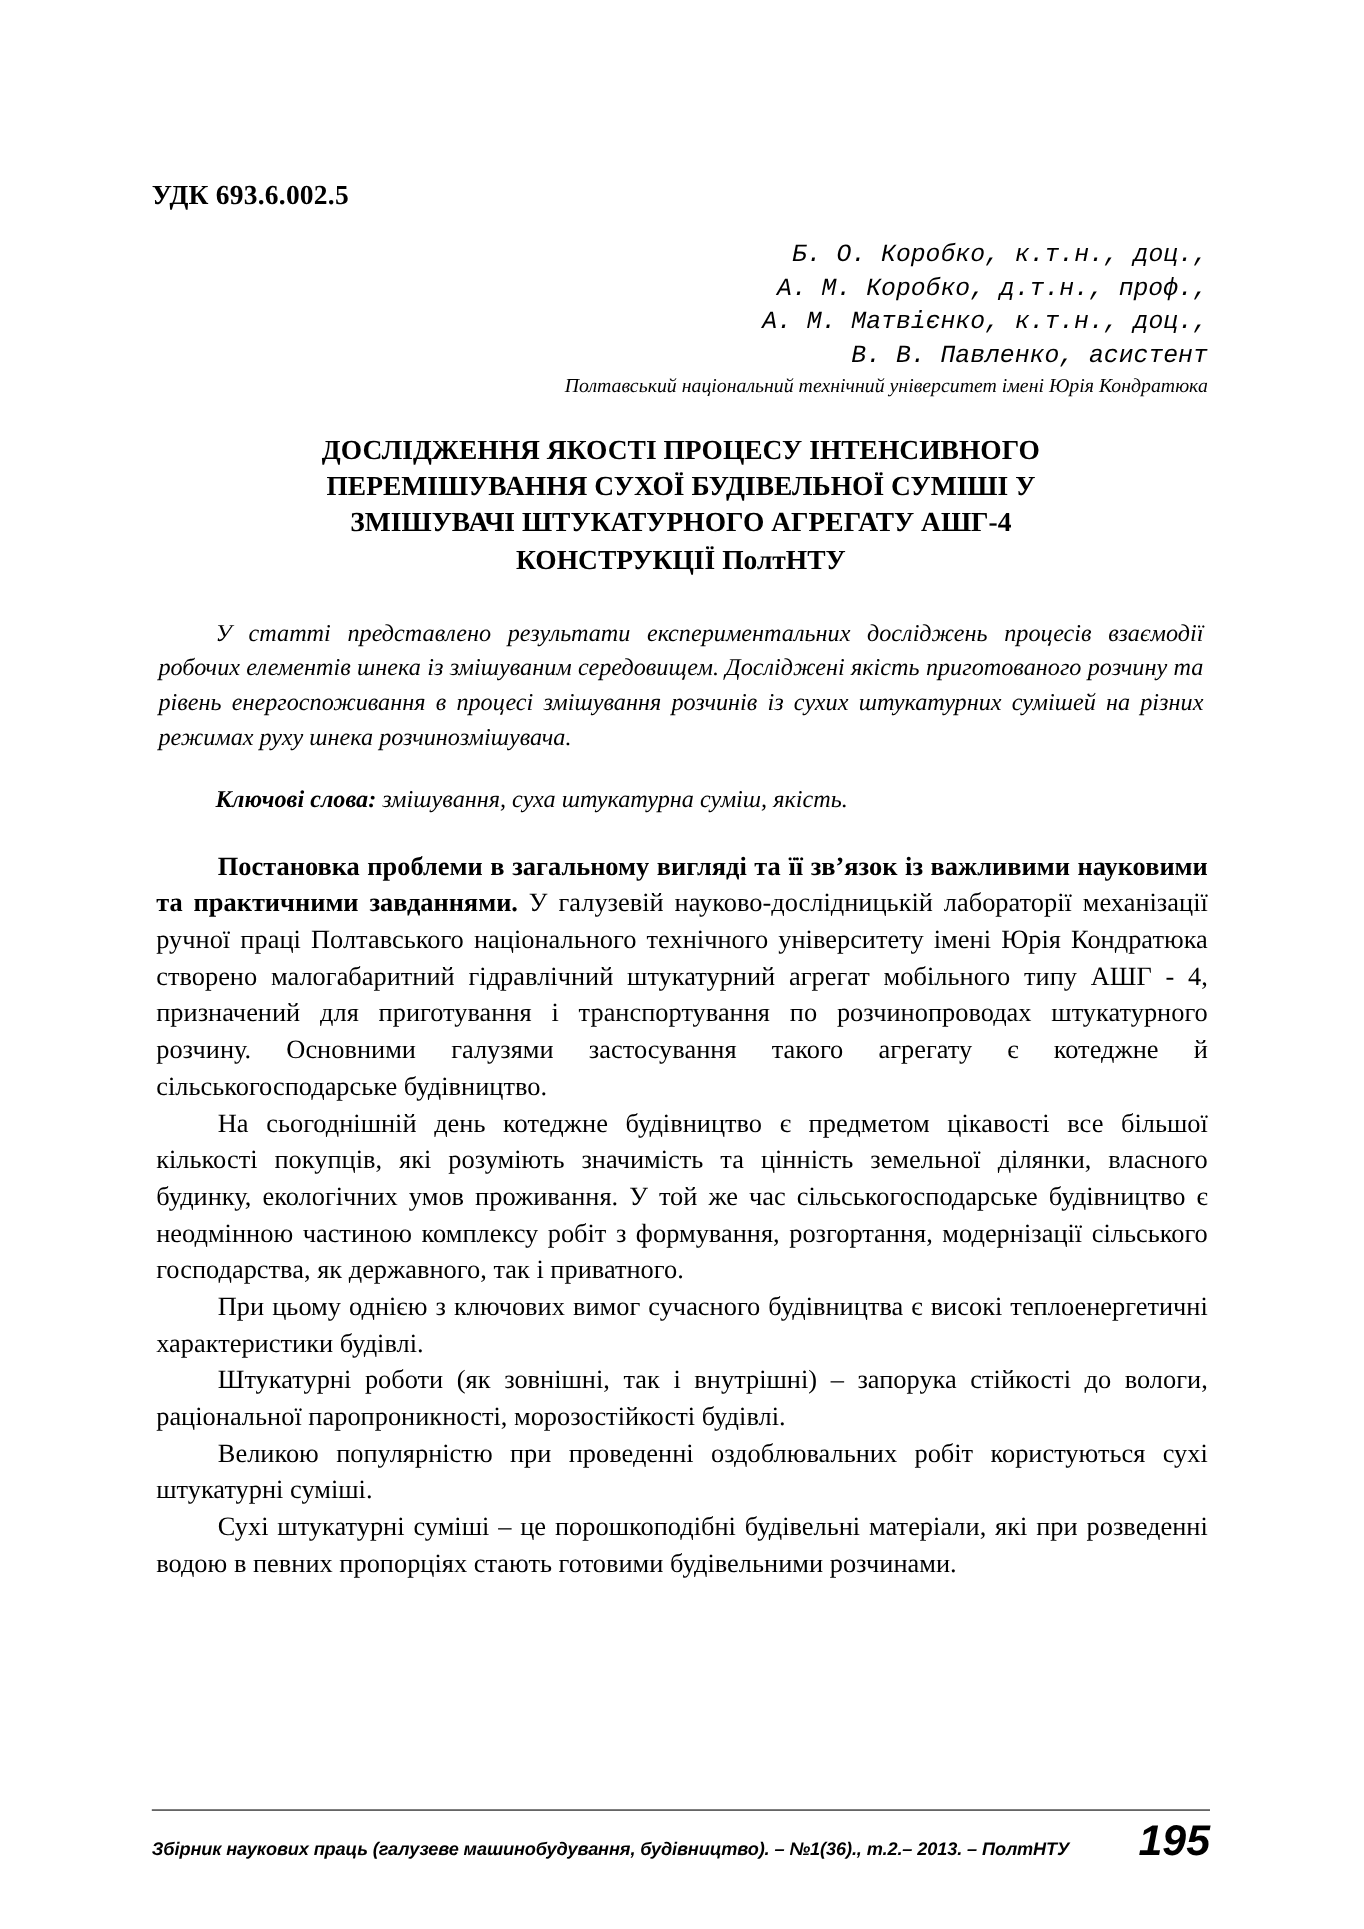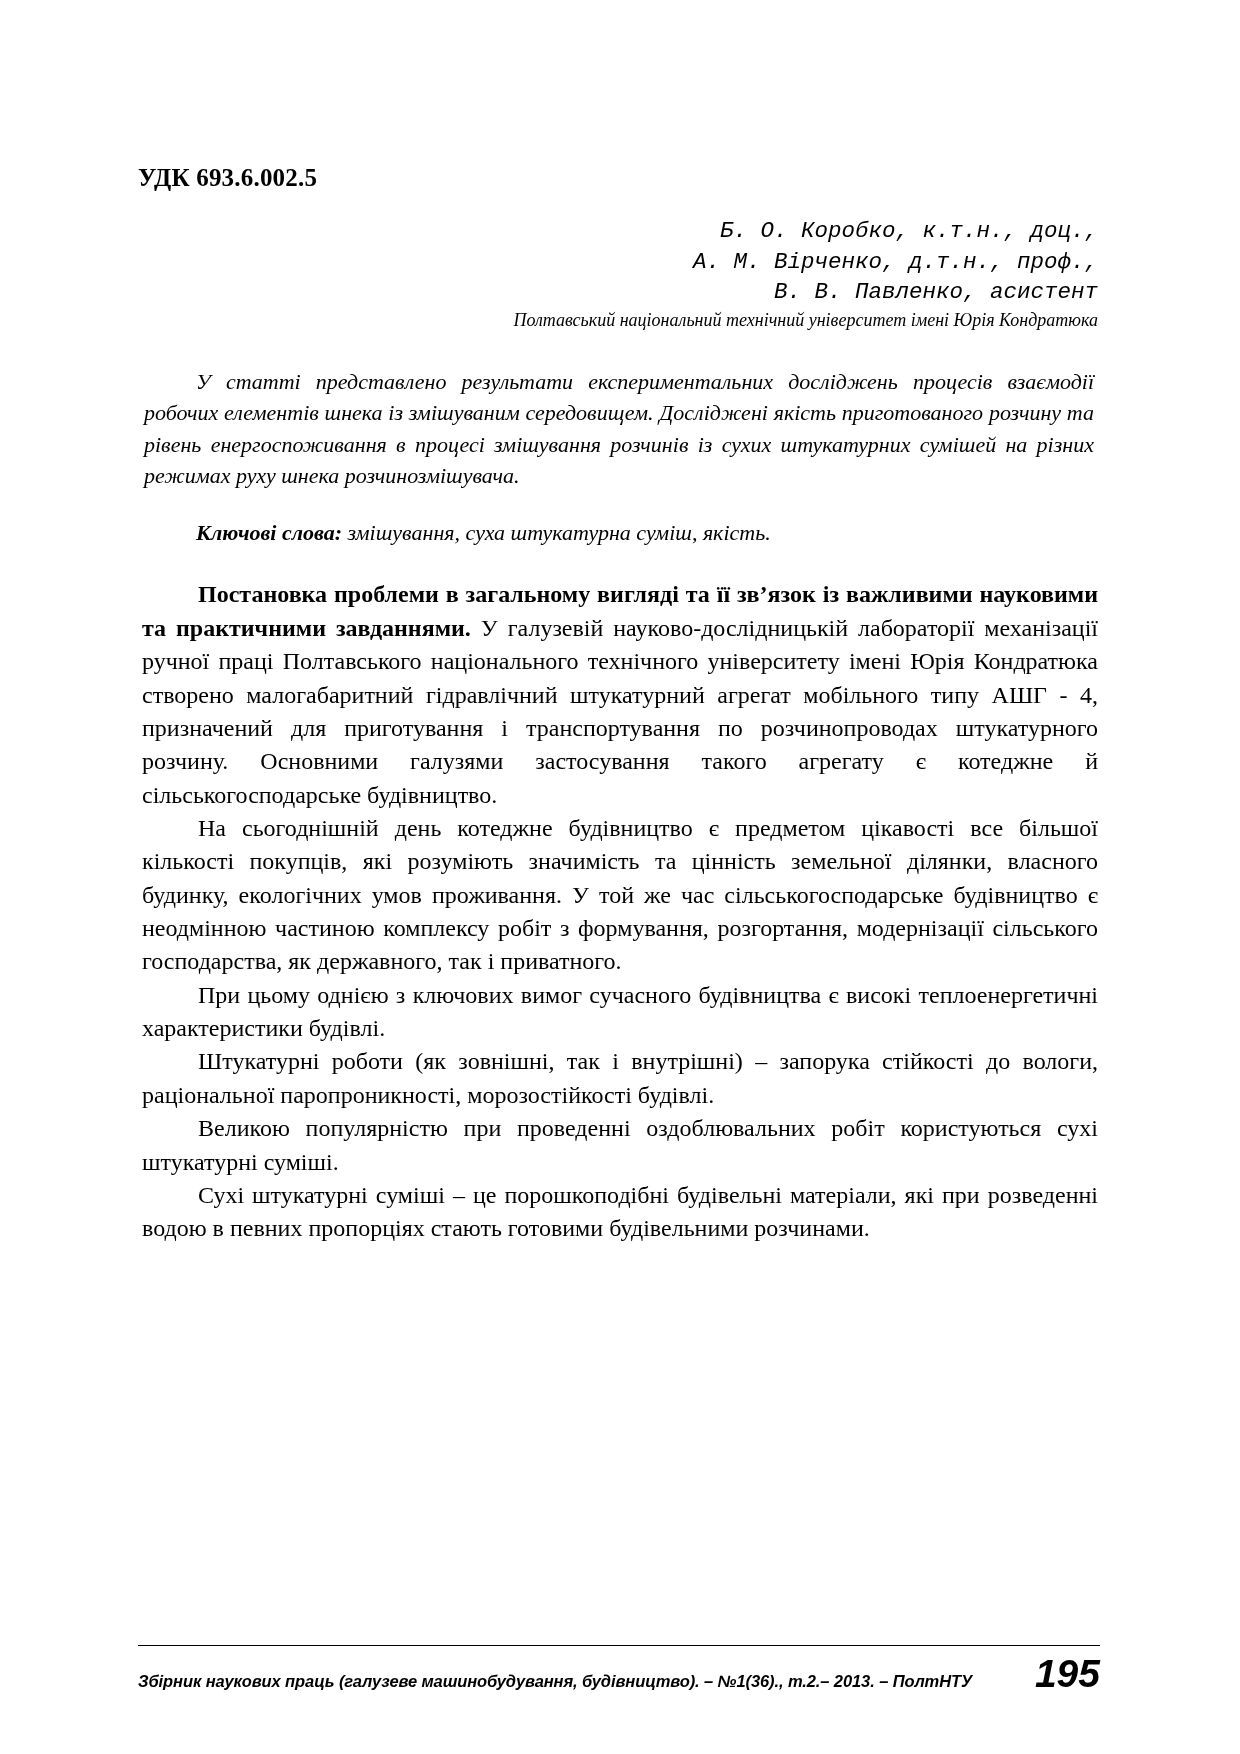--- a/index.html
+++ b/index.html
@@ -121,26 +121,33 @@
 </style>
 </head>
 <body>
 
 <div class="page">
 
   <div class="udk">УДК 693.6.002.5</div>
 
   <div class="authors">
     <div>Б. О. Коробко, к.т.н., доц.,</div>
-    <div>А. М. Вірченко, д.т.н., проф.,</div>
+    <div>А. М. Коробко, д.т.н., проф.,</div>
+    <div>А. М. Матвієнко, к.т.н., доц.,</div>
     <div>В. В. Павленко, асистент</div>
   </div>
 
   <div class="affiliation">Полтавський національний технічний університет імені Юрія Кондратюка</div>
 
+  <h1 class="title">
+    <div>ДОСЛІДЖЕННЯ ЯКОСТІ ПРОЦЕСУ ІНТЕНСИВНОГО</div>
+    <div>ПЕРЕМІШУВАННЯ СУХОЇ БУДІВЕЛЬНОЇ СУМІШІ У</div>
+    <div>ЗМІШУВАЧІ ШТУКАТУРНОГО АГРЕГАТУ АШГ-4</div>
+    <div><span>КОНСТРУКЦІЇ </span><span class="mixed">ПолтНТУ</span></div>
+  </h1>
 
   <p class="abstract">У статті представлено результати експериментальних досліджень процесів взаємодії робочих елементів шнека із змішуваним середовищем. Досліджені якість приготованого розчину та рівень енергоспоживання в процесі змішування розчинів із сухих штукатурних сумішей на різних режимах руху шнека розчинозмішувача.</p>
 
   <p class="keywords"><b>Ключові слова:</b><span> змішування, суха штукатурна суміш, якість.</span></p>
 
   <p class="body-par first"><b>Постановка проблеми в загальному вигляді та її зв’язок із важливими науковими та практичними завданнями.</b><span> У галузевій науково-дослідницькій лабораторії механізації ручної праці Полтавського національного технічного університету імені Юрія Кондратюка створено малогабаритний гідравлічний штукатурний агрегат мобільного типу АШГ - 4, призначений для приготування і транспортування по розчинопроводах штукатурного розчину. Основними галузями застосування такого агрегату є котеджне й сільськогосподарське будівництво.</span></p>
 
   <p class="body-par"><span>На сьогоднішній день котеджне будівництво є предметом цікавості все більшої кількості покупців, які розуміють значимість та цінність земельної ділянки, власного будинку, екологічних умов проживання. У той же час сільськогосподарське будівництво є неодмінною частиною комплексу робіт з формування, розгортання, модернізації сільського господарства, як державного, так і приватного.</span></p>
 
   <p class="body-par"><span>При цьому однією з ключових вимог сучасного будівництва є високі теплоенергетичні характеристики будівлі.</span></p>

